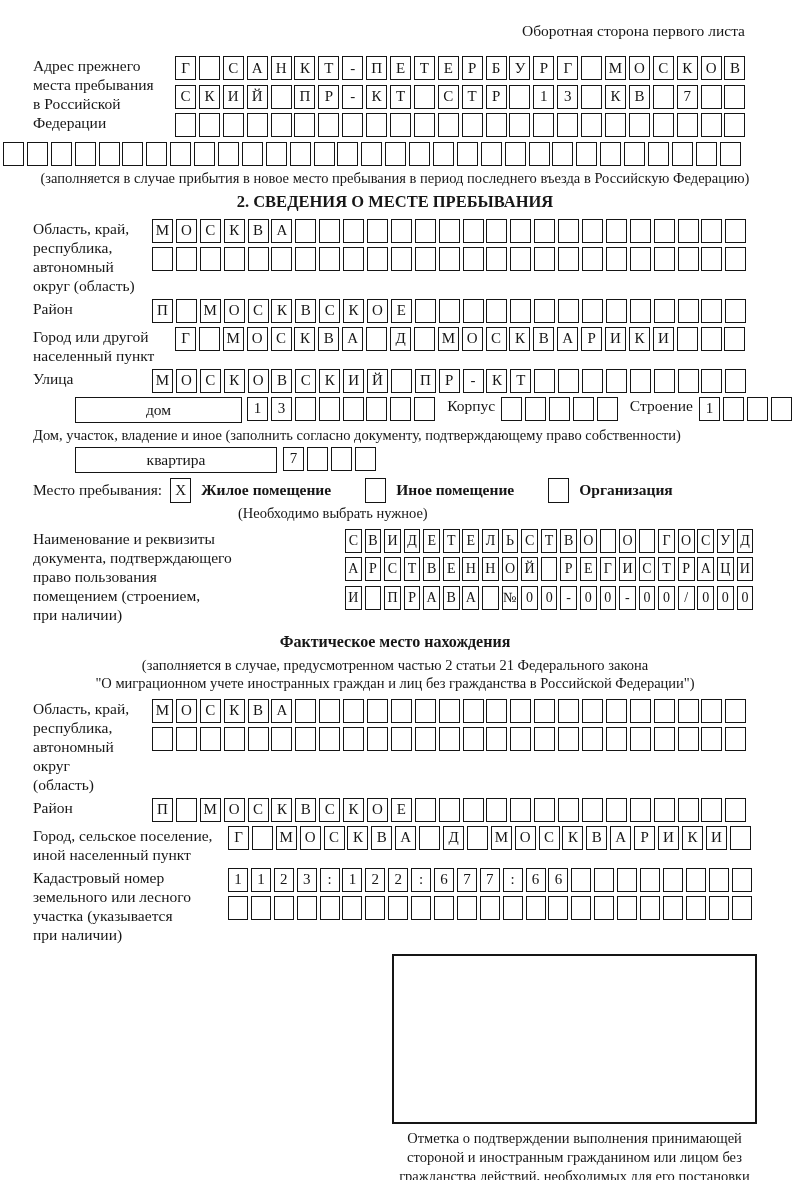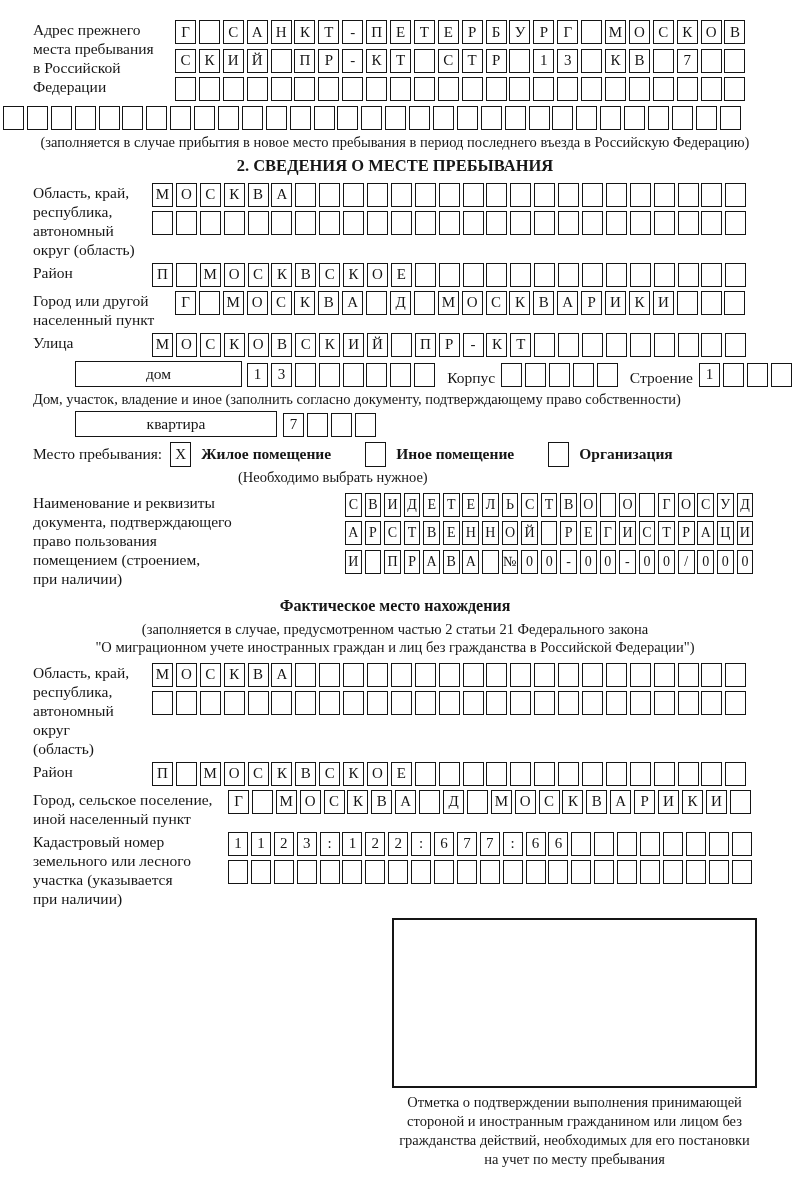--- a/index.html
+++ b/index.html
@@ -16,21 +16,21 @@
   .rows{display:flex;flex-direction:column;gap:4.5px;}
   .boxrow{display:flex;gap:2.9px;}
   .boxrow .cell{box-sizing:border-box;flex-shrink:0;width:21px;height:24px;border:1.7px solid #151515;
     display:flex;align-items:center;justify-content:center;font-size:15px;line-height:1;}
   .sm .cell{width:16.7px;font-size:14px;}
   .kd .cell{width:20px;}
   .fullrow{margin:4.5px 0 0 -30px;}
   .caption{font-size:14.5px;line-height:18px;margin:3px 0 3px;}
   .center{text-align:center;}
   .sec-title{font-size:16.5px;font-weight:bold;text-align:center;margin:5px 0 7px;}
-  .dom-row{display:flex;align-items:flex-end;margin:2px 0 3px;padding-left:42px;}
+  .dom-row{display:flex;align-items:flex-start;margin:2px 0 3px;padding-left:42px;}
   .widebox{box-sizing:border-box;border:1.9px solid #151515;height:26px;display:flex;align-items:center;
     justify-content:center;font-size:15.5px;flex-shrink:0;}
   .wb-dom{width:167px;margin-right:5px;}
   .wb-kv{width:202px;margin-right:6px;}
   .inline-lbl{font-size:15.5px;margin:0 6px 0 12px;}
   .mesto-row{display:flex;align-items:center;margin:5px 0 2px;font-size:15.5px;}
   .chk{box-sizing:border-box;width:21px;height:25px;border:1.7px solid #151515;flex-shrink:0;
     display:flex;align-items:center;justify-content:center;font-size:15px;margin-left:8px;}
   .opt-label{margin-left:10px;margin-right:26px;font-weight:bold;}
   .select-note{font-size:14.5px;margin:0 0 7px 205px;}
@@ -40,20 +40,21 @@
   .stamp{width:365px;margin-left:auto;margin-top:10px;}
   .stamp-box{box-sizing:border-box;height:170px;border:2px solid #151515;background:#fff;}
   .stamp-note{font-size:14.5px;line-height:19px;text-align:center;margin-top:5px;padding:0 2px;}
   .mb6{margin-bottom:6px;}
 </style>
 </head>
 <body>
 
 <div class="page">
 
+  <div class="header-note">Оборотная сторона первого листа</div>
 
   <div class="field">
     <div class="flabel w142">
       <span class="lbl-line">Адрес прежнего</span>
       <span class="lbl-line">места пребывания</span>
       <span class="lbl-line">в Российской</span>
       <span class="lbl-line">Федерации</span>
     </div>
     <div class="rows">
       <div class="boxrow">

